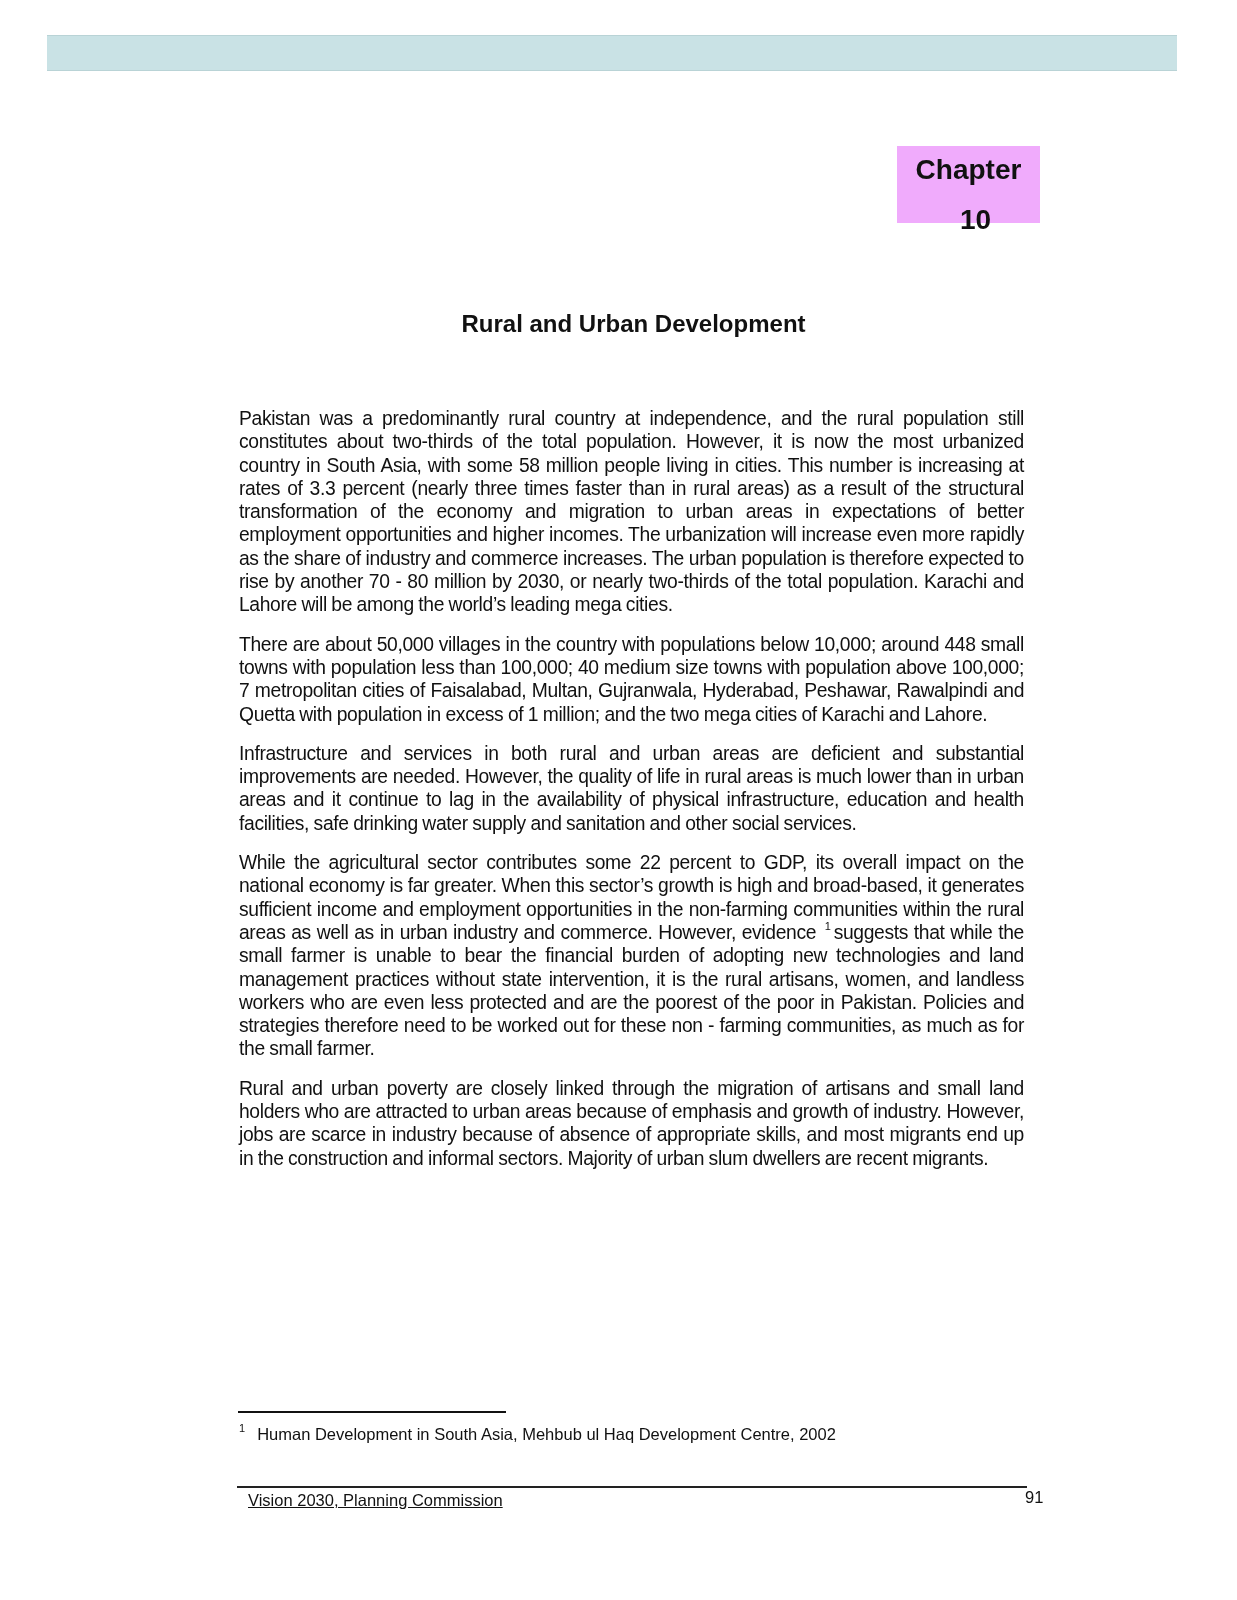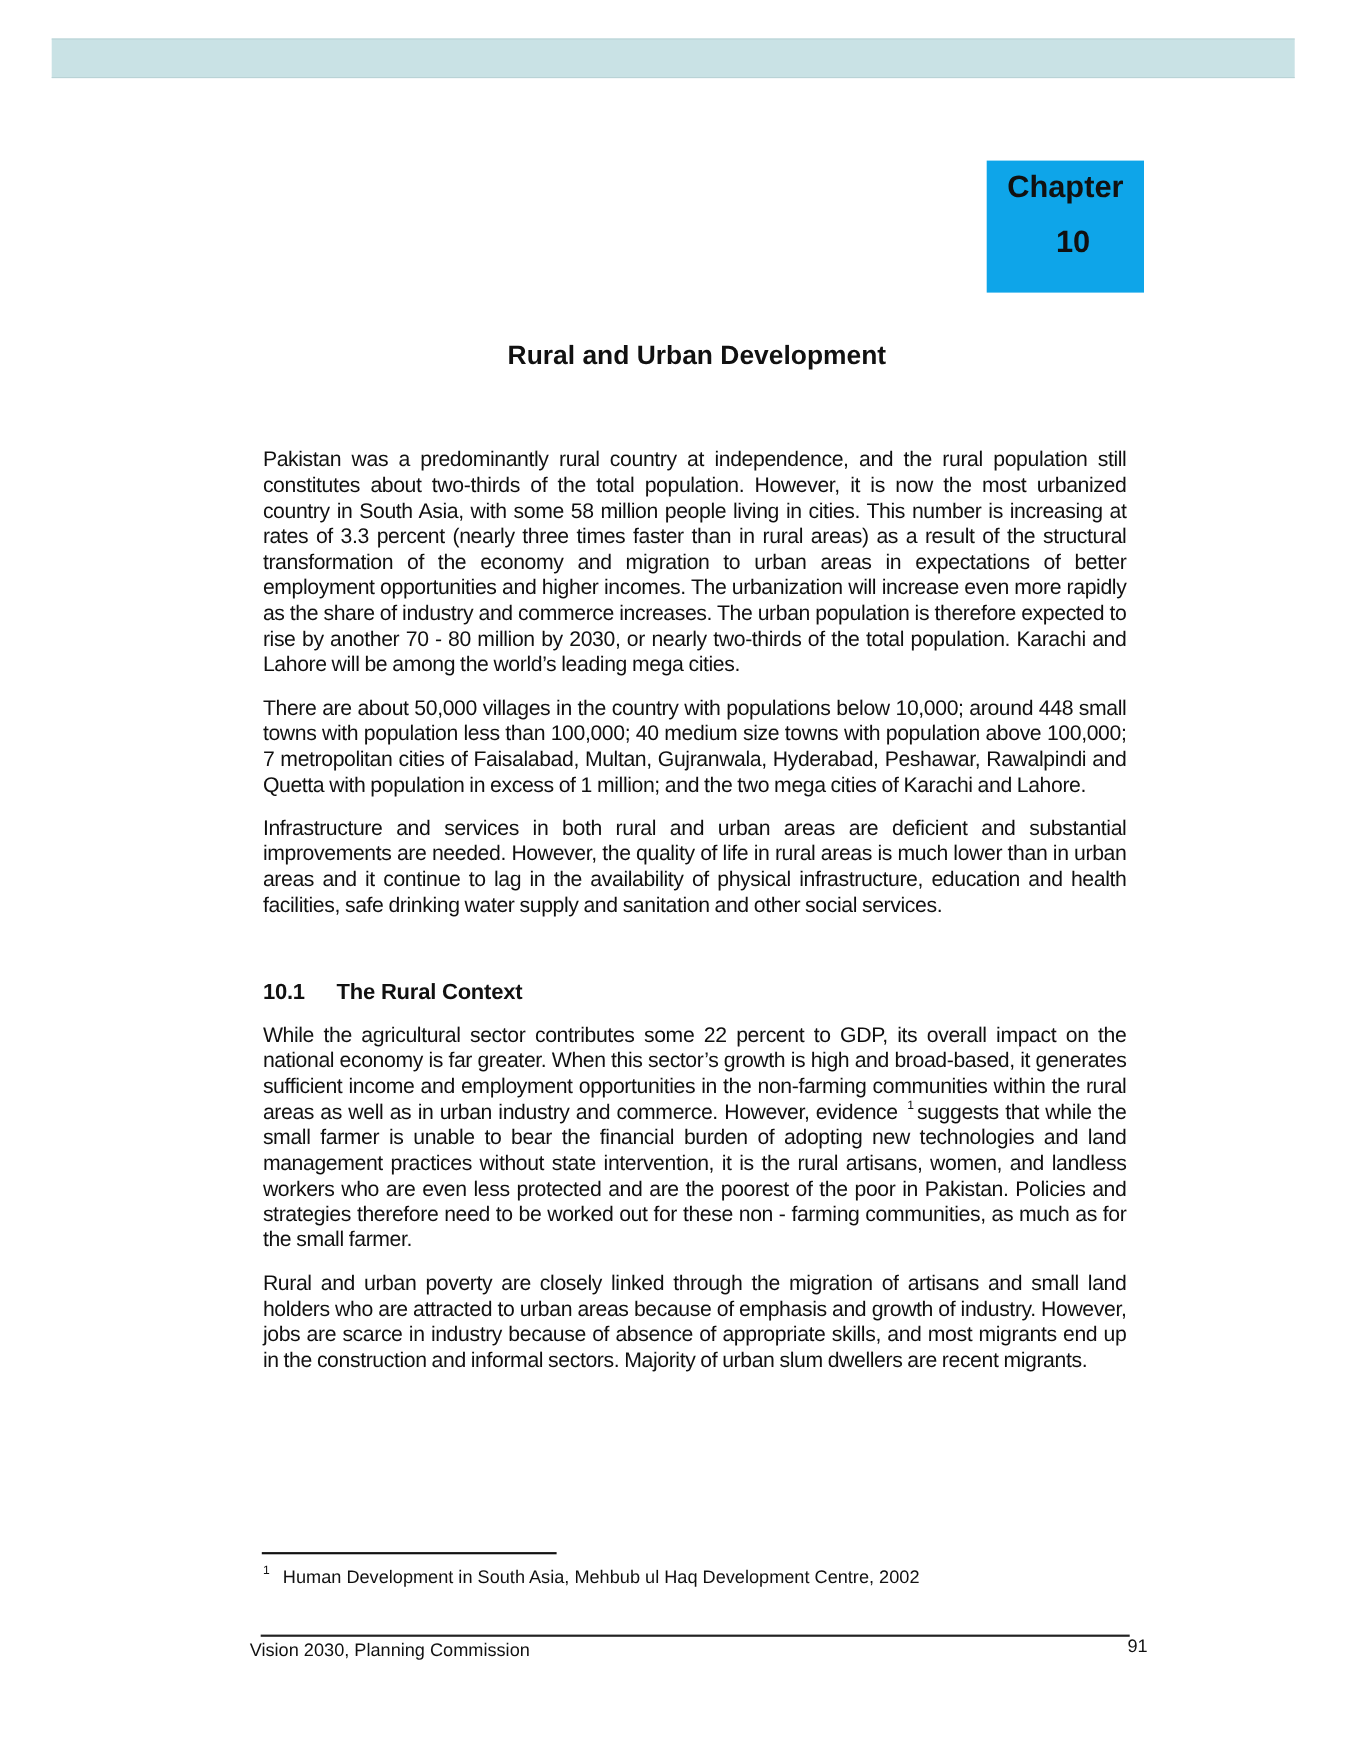--- a/index.html
+++ b/index.html
@@ -1,61 +1,58 @@
 <!DOCTYPE html>
 <html><head>
   <meta charset="utf-8">
   <style>
     html, body { margin: 0; padding: 0; background: #ffffff; }
     body { width: 1237px; height: 1600px; position: relative; overflow: hidden;
            font-family: "Liberation Sans", "DejaVu Sans", sans-serif; color: #111; }
     .top-band { position: absolute; left: 47px; top: 35px; width: 1130px; height: 34px;
                 background: #c9e2e5; border-top: 1px solid #b9d3d6; border-bottom: 1px solid #b9d3d6; }
-    .chapter-box { position: absolute; left: 897px; top: 146px; width: 143px; height: 120px;
-                   background: #0ea5e9; text-align: center; font-weight: bold; }
+    .chapter-box { position: absolute; left: 897px; top: 146px; width: 143px; height: 77px;
+                   background: #f0abfc; text-align: center; font-weight: bold; }
     .chapter-box .label { font-size: 28px; line-height: 28px; margin-top: 10px; }
     .chapter-box .num { font-size: 28px; line-height: 28px; margin-top: 22px; padding-left: 14px; }
     .page-title { position: absolute; left: 0; width: 1267px; top: 310px; text-align: center;
                   font-weight: bold; font-size: 24px; }
     .body { position: absolute; left: 239px; width: 785px; top: 396px;
             font-family: "Liberation Sans Narrow", "Liberation Sans", sans-serif; }
     p.para { margin: 11px 0 16px 0; font-size: 19.3px; line-height: 23.3px; text-align: justify;
              letter-spacing: -0.35px; word-spacing: -0.5px; }
     .section-heading { font-weight: bold; font-size: 20px; margin: 56px 0 16px 0; letter-spacing: -0.2px; }
     .section-heading .num { display: inline-block; width: 67px; }
     sup.fnref { font-size: 11px; vertical-align: 9px; line-height: 0; padding: 0 3px; }
     .fn-rule { position: absolute; left: 238px; top: 1411px; width: 268px; height: 0;
                border-top: 2px solid #111; }
     .footnote { position: absolute; left: 239px; top: 1422px; font-size: 16.5px; }
     .footnote sup { font-size: 11px; vertical-align: 8px; margin-right: 12px; }
     .footer-rule { position: absolute; left: 237px; top: 1486px; width: 790px; height: 0;
                    border-top: 2px solid #222; }
-    .footer-left { position: absolute; left: 227px; top: 1491px; font-size: 16.5px; }
+    .footer-left { position: absolute; left: 248px; top: 1491px; font-size: 16.5px; text-decoration: underline; }
     .footer-right { position: absolute; left: 1025px; top: 1488px; font-size: 16.5px; }
   </style>
 </head>
 <body>
 
 <div class="top-band"></div>
 
 <div class="chapter-box">
   <div class="label">Chapter</div>
   <div class="num">10</div>
 </div>
 
 <div class="page-title">Rural and Urban Development</div>
 
 <div class="body">
   <p class="para">Pakistan was a predominantly rural country at independence, and the rural population still constitutes about two-thirds of the total population. However, it is now the most urbanized country in South Asia, with some 58 million people living in cities. This number is increasing at rates of 3.3 percent (nearly three times faster than in rural areas) as a result of the structural transformation of the economy and migration to urban areas in expectations of better employment opportunities and higher incomes. The urbanization will increase even more rapidly as the share of industry and commerce increases. The urban population is therefore expected to rise by another 70 - 80 million by 2030, or nearly two-thirds of the total population. Karachi and Lahore will be among the world’s leading mega cities.</p>
   <p class="para">There are about 50,000 villages in the country with populations below 10,000; around 448 small towns with population less than 100,000; 40 medium size towns with population above 100,000; 7 metropolitan cities of Faisalabad, Multan, Gujranwala, Hyderabad, Peshawar, Rawalpindi and Quetta with population in excess of 1 million; and the two mega cities of Karachi and Lahore.</p>
   <p class="para">Infrastructure and services in both rural and urban areas are deficient and substantial improvements are needed. However, the quality of life in rural areas is much lower than in urban areas and it continue to lag in the availability of physical infrastructure, education and health facilities, safe drinking water supply and sanitation and other social services.</p>
 
-  <div class="section-heading">
-    <span class="num">10.1</span><span>The Rural Context</span>
-  </div>
 
   <p class="para"><span>While the agricultural sector contributes some 22 percent to GDP, its overall impact on the national economy is far greater. When this sector’s growth is high and broad-based, it generates sufficient income and employment opportunities in the non-farming communities within the rural areas as well as in urban industry and commerce. However, evidence</span> <sup class="fnref">1</sup><span>suggests that while the small farmer is unable to bear the financial burden of adopting new technologies and land management practices without state intervention, it is the rural artisans, women, and landless workers who are even less protected and are the poorest of the poor in Pakistan. Policies and strategies therefore need to be worked out for these non - farming communities, as much as for the small farmer.</span></p>
   <p class="para">Rural and urban poverty are closely linked through the migration of artisans and small land holders who are attracted to urban areas because of emphasis and growth of industry. However, jobs are scarce in industry because of absence of appropriate skills, and most migrants end up in the construction and informal sectors.  Majority of urban slum dwellers are recent migrants.</p>
 </div>
 
 <div class="fn-rule"></div>
 <div class="footnote">
   <sup>1</sup><span>Human Development in South Asia, Mehbub ul Haq Development Centre, 2002</span>
 </div>
 

